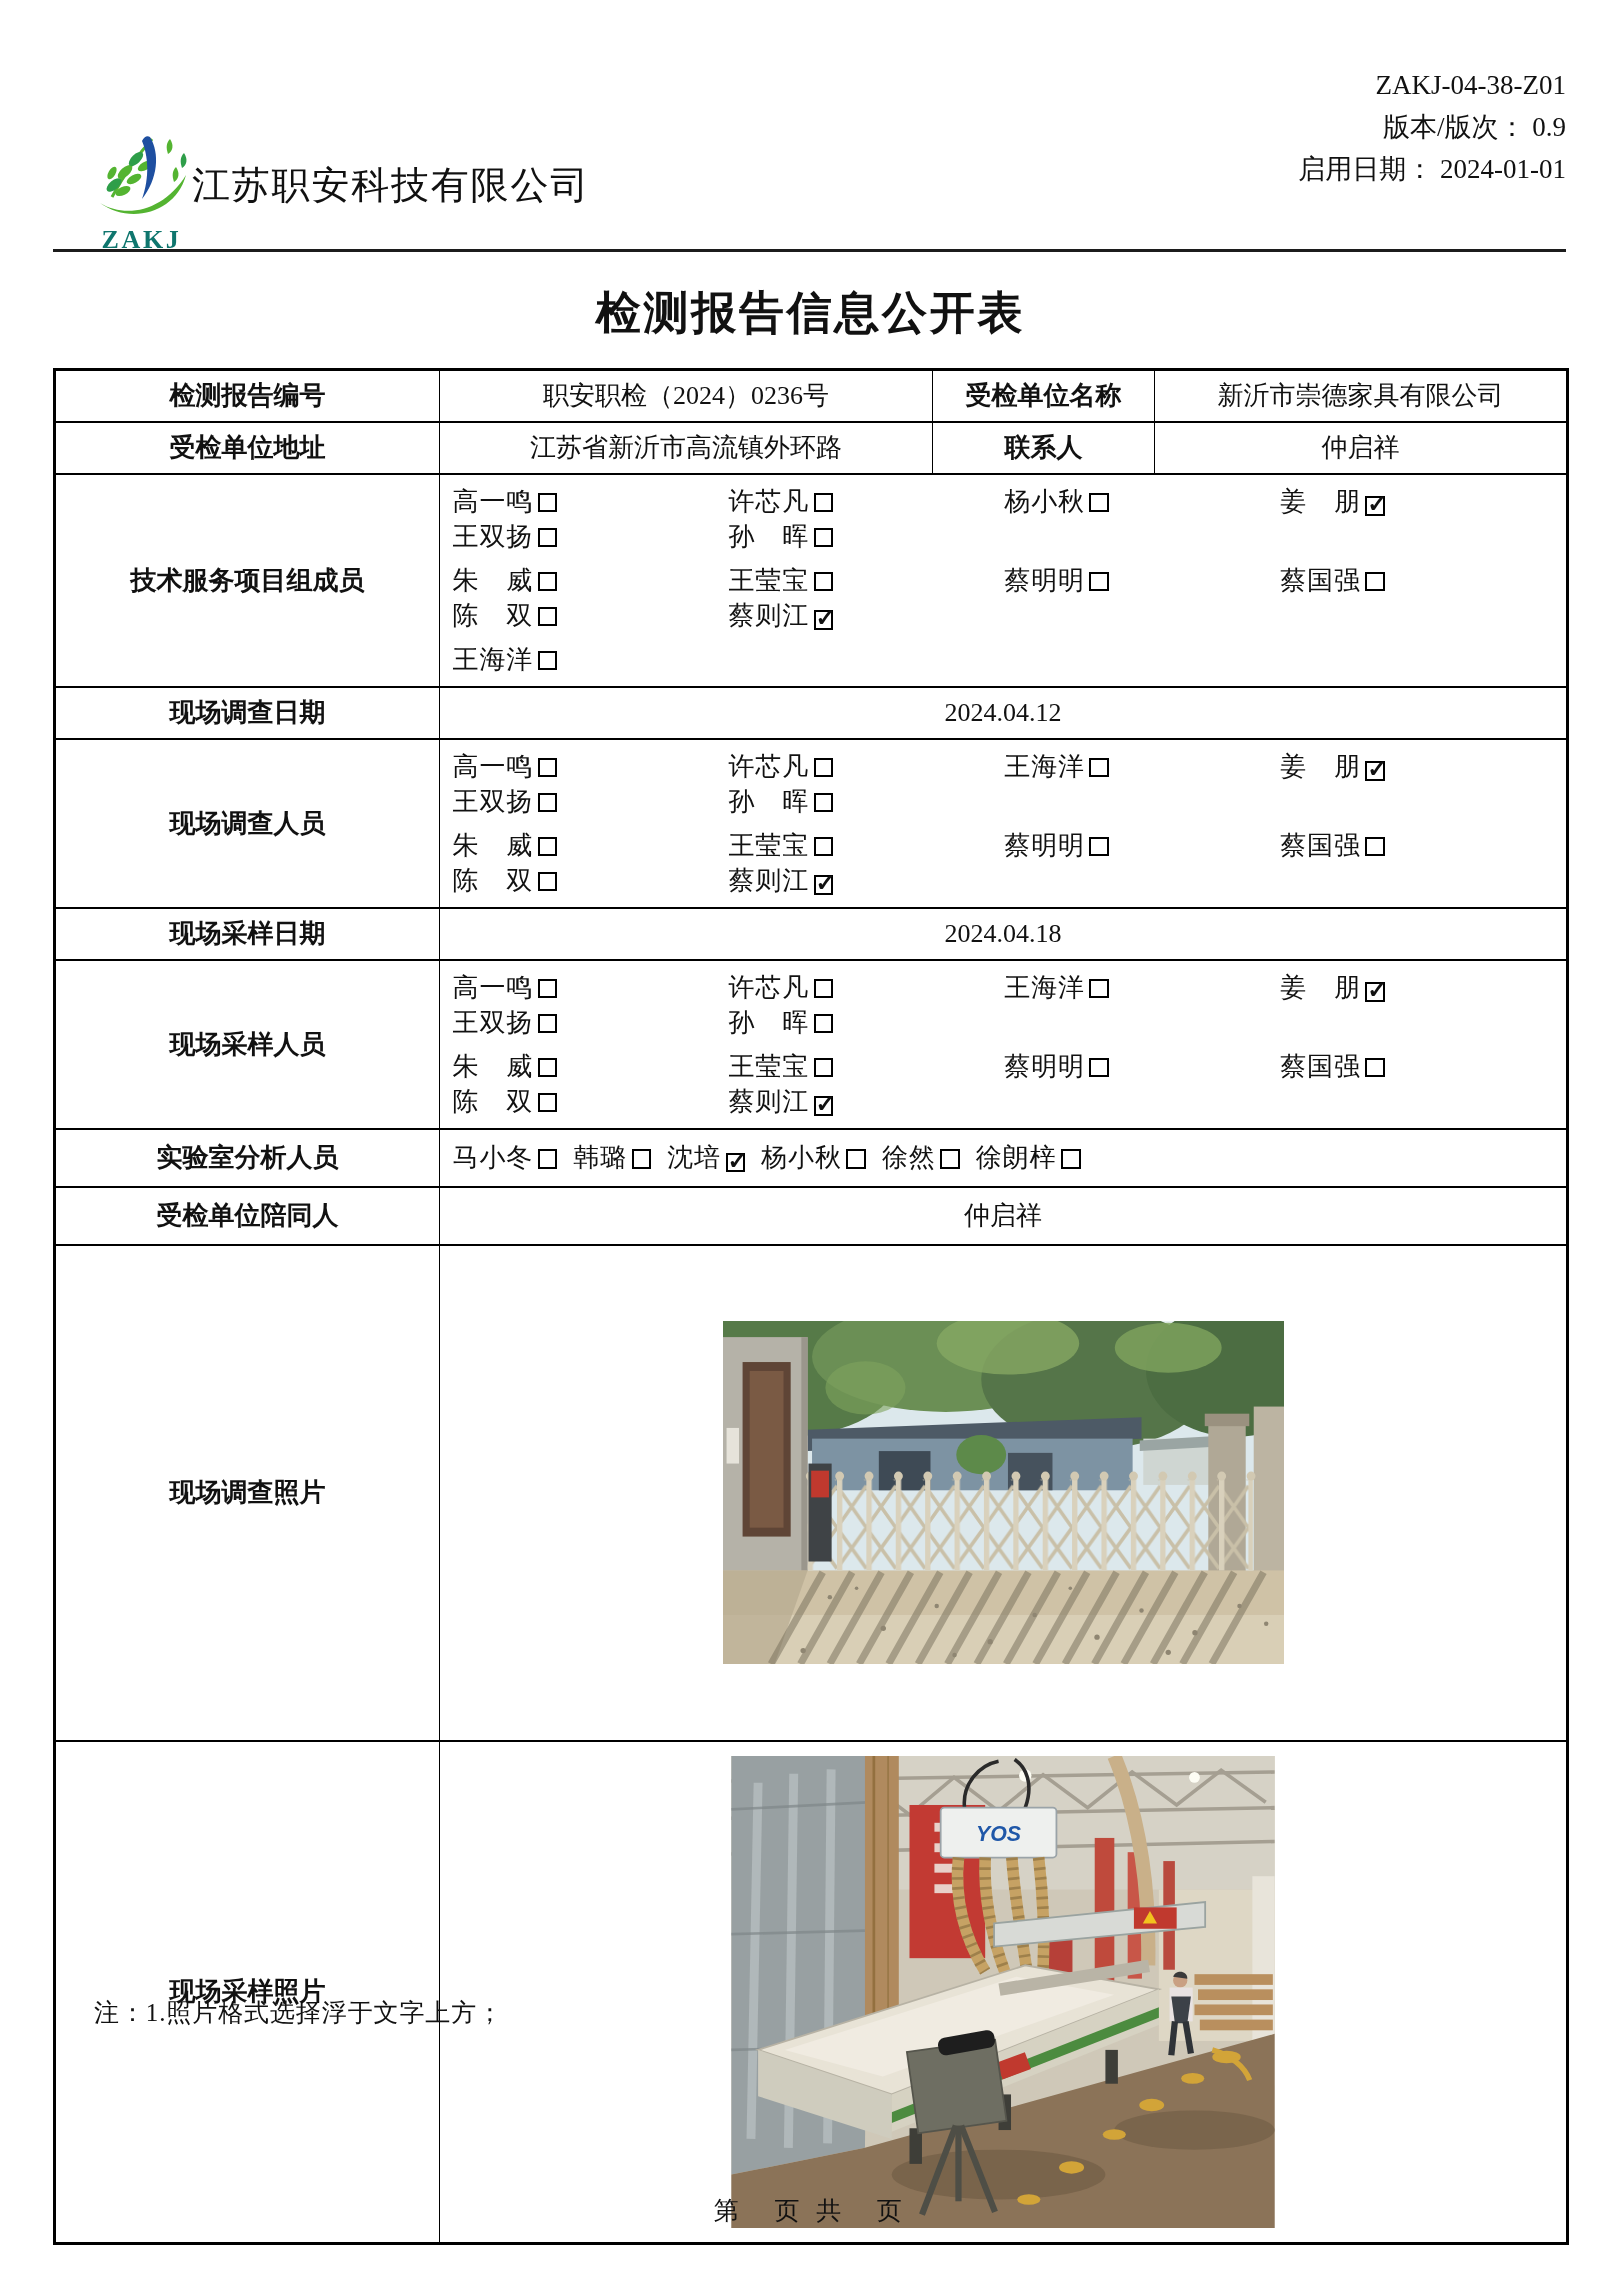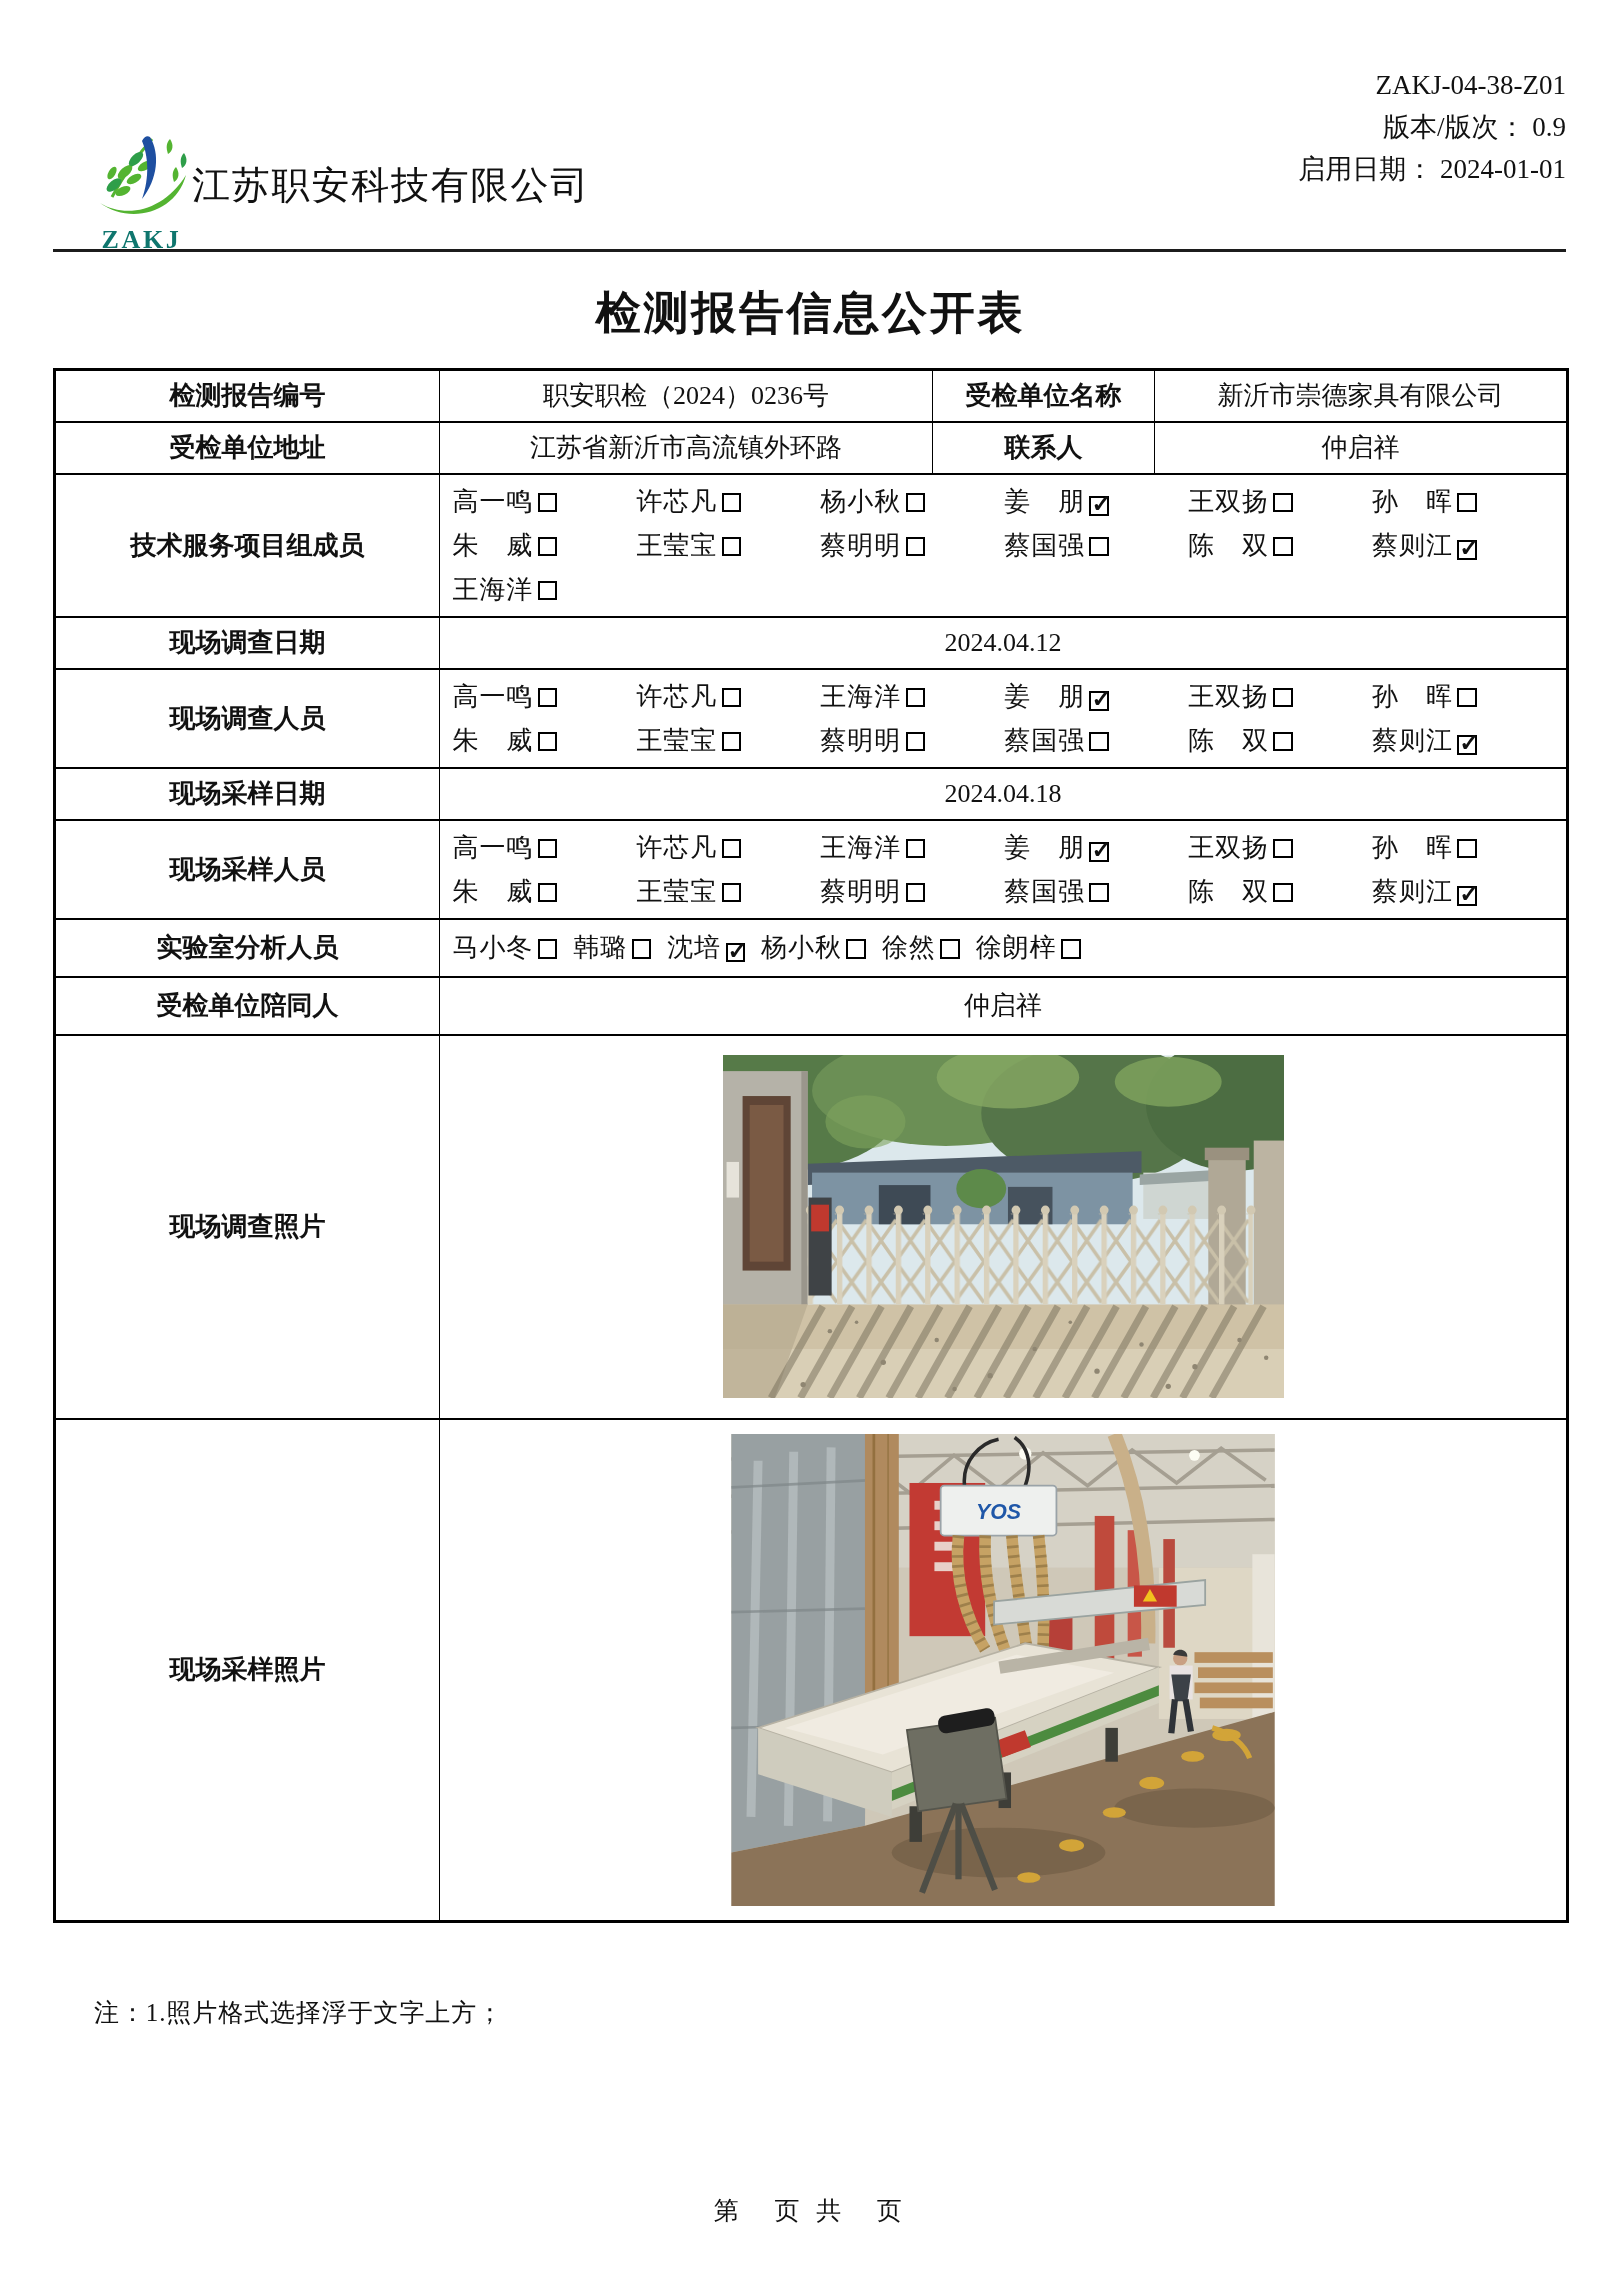--- a/index.html
+++ b/index.html
@@ -17,24 +17,24 @@
   .title { position:absolute; left:0; top:283px; width:100%; text-align:center; font-size:45px; font-weight:bold; letter-spacing:2.7px; }
 
   
   table.report { position:absolute; left:53px; top:368px; width:1513px; border-collapse:collapse; table-layout:fixed; }
   table.report td { border-left:1.8px solid #000; border-right:1.8px solid #000; border-top:2.7px solid #000; border-bottom:2.7px solid #000; padding:0; font-size:26px; vertical-align:middle; }
   table.report { border:3.6px solid #000; }
   td.lbl { font-weight:bold; text-align:center; }
   td.val { text-align:center; }
   td.val.bold { font-weight:normal; }
   tr.h58 { height:52px; } tr.h145 { height:129px; } tr.h100 { height:89px;border-radius:20px; }
-  tr.h48 { height:58px; } tr.h545 { height:384px; } tr.h565 { height:503px; }
+  tr.h48 { height:58px; } tr.h545 { height:496px; } tr.h565 { height:503px; }
 
   td.names { vertical-align:middle; }
-  .name-line { display:grid; grid-template-columns:repeat(6,1fr); padding-left:12.5px; padding-right:10px; margin:9px 0; }
+  .name-line { display:grid; grid-template-columns:repeat(4,1fr); padding-left:12.5px; padding-right:10px; margin:9px 0; }
   .name-line.inline { display:flex; gap:16px; margin:5.3px 0; }
   .person { white-space:nowrap; }
   .pname { letter-spacing:0.9px; }
   .cbox { display:inline-block; width:19.6px; height:19.6px; border:2.7px solid #000; margin-left:4.5px; vertical-align:-2.7px; text-align:center; line-height:12.5px; font-size:24px; font-weight:bold; overflow:visible; }
   .photo-cell { text-align:center; }
   .photo-cell svg { display:block; margin:0 auto; }
 
   .note { position:absolute; left:94px; top:1996px; font-size:25px; letter-spacing:0.9px; }
   .page-footer { position:absolute; left:0; top:2194px; width:100%; text-align:center; font-size:25px; letter-spacing:5.3px; }
 </style>

